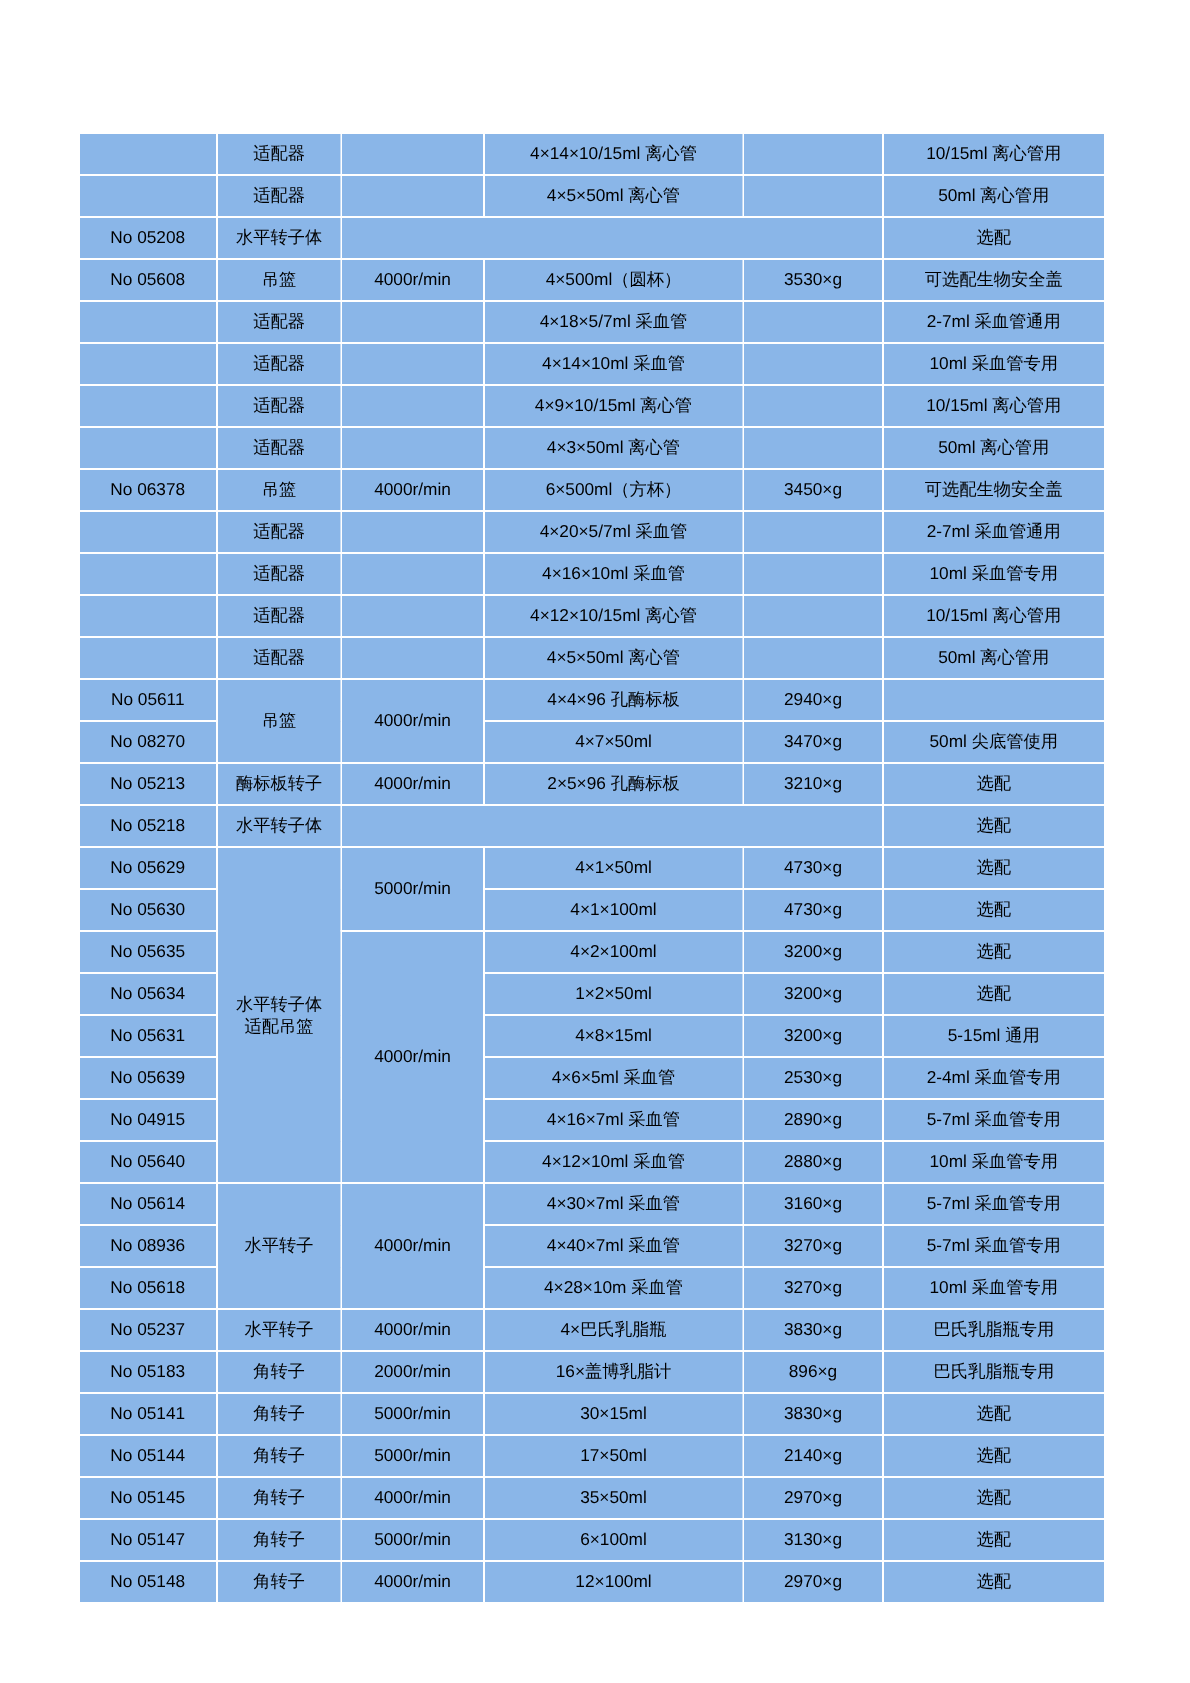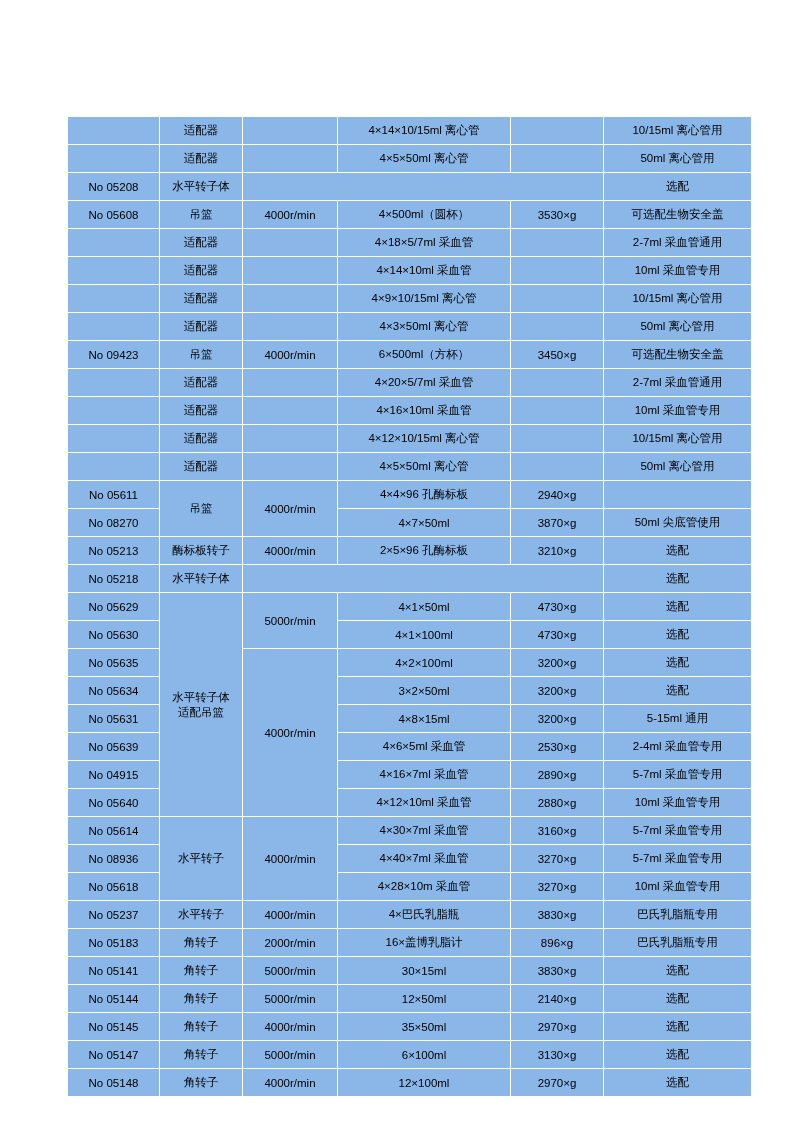--- a/index.html
+++ b/index.html
@@ -14,24 +14,23 @@
     color: #000000;
   }
   .page {
     position: relative;
     width: 793px;
     height: 1122px;
     box-sizing: border-box;
   }
   .table-wrap {
     position: absolute;
-    left: 67px;
+    left: 52px;
     top: 88px;
     width: 684px;
-    margin-top: 28px;
   }
   table.spec {
     border-collapse: collapse;
     width: 684px;
     table-layout: fixed;
   }
   table.spec td {
     border: 1px solid #ffffff;
     font-size: 11.5px;
     text-align: center;
@@ -134,21 +133,21 @@
         <tr>
           <td></td>
           <td>适配器</td>
           <td></td>
           <td class="light">4×3×50ml 离心管</td>
           <td></td>
           <td>50ml 离心管用</td>
         </tr>
 
         <tr>
-          <td>No 09423</td>
+          <td>No 06378</td>
           <td>吊篮</td>
           <td>4000r/min</td>
           <td class="light">6×500ml（方杯）</td>
           <td>3450×g</td>
           <td>可选配生物安全盖</td>
         </tr>
 
         <tr>
           <td></td>
           <td>适配器</td>
@@ -190,21 +189,21 @@
           <td rowspan="2">吊篮</td>
           <td rowspan="2">4000r/min</td>
           <td class="light">4×4×96 孔酶标板</td>
           <td>2940×g</td>
           <td></td>
         </tr>
 
         <tr>
           <td>No 08270</td>
           <td class="light">4×7×50ml</td>
-          <td>3870×g</td>
+          <td>3470×g</td>
           <td>50ml 尖底管使用</td>
         </tr>
 
         <tr>
           <td>No 05213</td>
           <td>酶标板转子</td>
           <td>4000r/min</td>
           <td class="light">2×5×96 孔酶标板</td>
           <td>3210×g</td>
           <td>选配</td>
@@ -239,21 +238,21 @@
         <tr>
           <td>No 05635</td>
           <td rowspan="6">4000r/min</td>
           <td class="light">4×2×100ml</td>
           <td>3200×g</td>
           <td>选配</td>
         </tr>
 
         <tr>
           <td>No 05634</td>
-          <td class="light">3×2×50ml</td>
+          <td class="light">1×2×50ml</td>
           <td>3200×g</td>
           <td>选配</td>
         </tr>
 
         <tr>
           <td>No 05631</td>
           <td class="light">4×8×15ml</td>
           <td>3200×g</td>
           <td>5-15ml 通用</td>
         </tr>
@@ -326,21 +325,21 @@
           <td>5000r/min</td>
           <td class="light">30×15ml</td>
           <td>3830×g</td>
           <td>选配</td>
         </tr>
 
         <tr>
           <td>No 05144</td>
           <td>角转子</td>
           <td>5000r/min</td>
-          <td class="light">12×50ml</td>
+          <td class="light">17×50ml</td>
           <td>2140×g</td>
           <td>选配</td>
         </tr>
 
         <tr>
           <td>No 05145</td>
           <td>角转子</td>
           <td>4000r/min</td>
           <td class="light">35×50ml</td>
           <td>2970×g</td>

